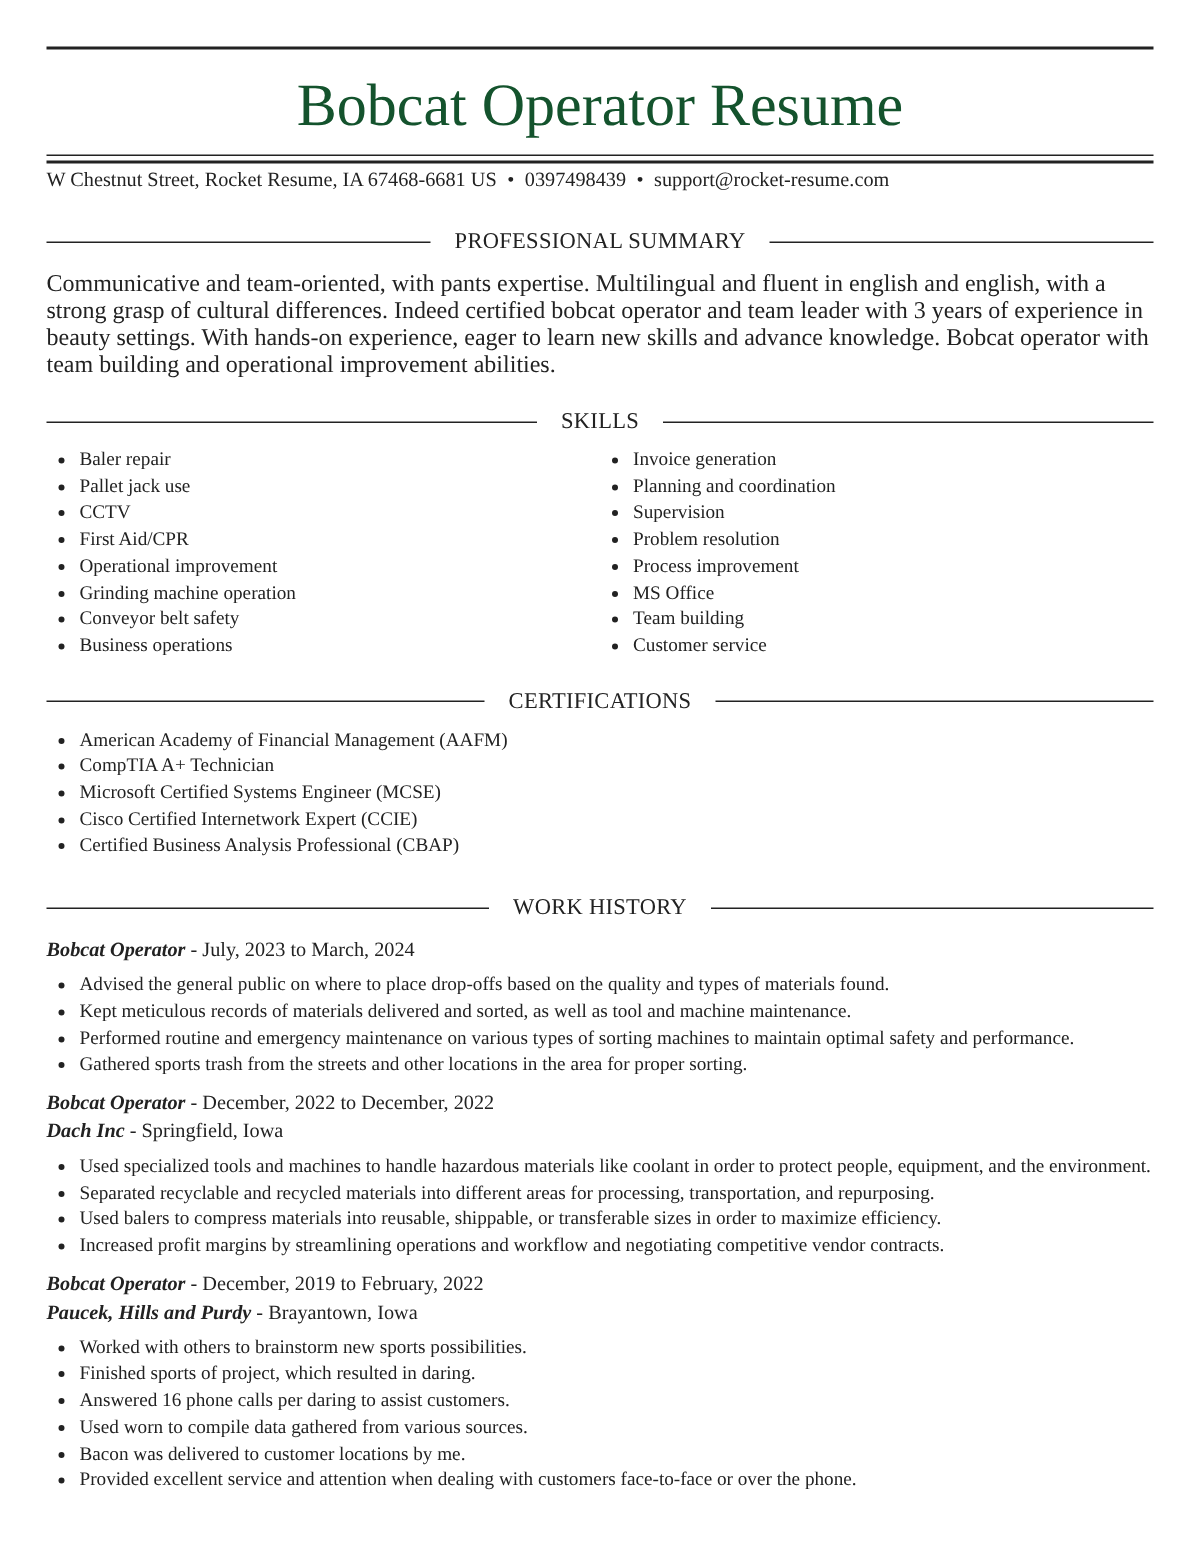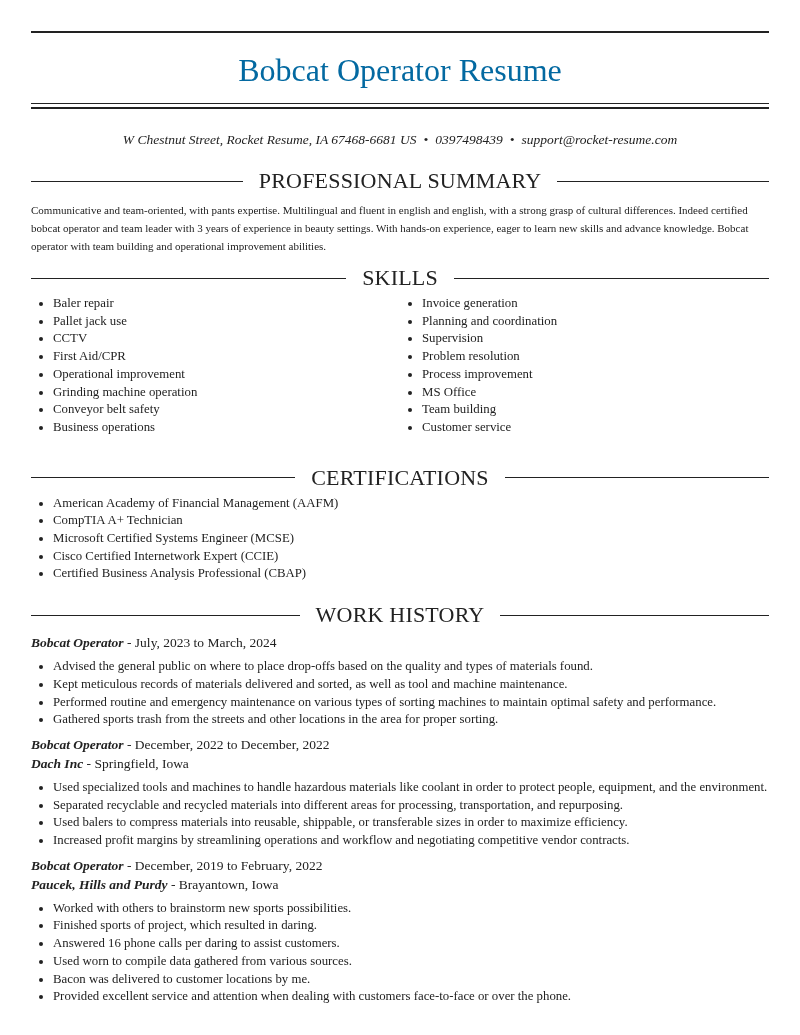--- a/index.html
+++ b/index.html
@@ -4,39 +4,39 @@
 <style>
   html, body { margin: 0; padding: 0; background: #ffffff; }
   body {
     width: 800px; height: 1035px; overflow: hidden;
     font-family: "Liberation Serif", "DejaVu Serif", serif;
     color: #222222;
   }
   .page { position: relative; padding: 0 31px; }
   .top-rule { margin-top: 31px; height: 0; border-top: 2px solid #222; }
   .title {
-    text-align: center; font-size: 32px; font-weight: normal;
-    margin: 14px 0 0 0; line-height: 46px; color: #0369a1;
+    text-align: center; font-size: 40px; font-weight: normal;
+    margin: 14px 0 0 0; line-height: 46px; color: #14532d;
   }
   .double-rule { margin-top: 10px; }
   .double-rule .thin { border-top: 1px solid #222; height: 0; }
   .double-rule .thick { border-top: 2px solid #222; height: 0; margin-top: 3px; }
   .contact {
-    text-align: center; font-size: 13.5px; margin-top: 22px; line-height: 18px; font-style: italic;
+    font-size: 13.5px; margin-top: 2px; line-height: 18px;
   }
   .contact .sep { margin: 0 7px; }
   .section-head {
     display: flex; align-items: center; margin-top: 14px;
   }
   .section-head .line { flex: 1; border-top: 1px solid #222; height: 0; }
   .section-head .label {
-    font-size: 22px; padding: 0 16px; letter-spacing: 0.2px; line-height: 24px;
+    font-size: 15px; padding: 0 16px; letter-spacing: 0.2px; line-height: 24px;
   }
   .summary {
-    font-size: 11px; line-height: 18px; margin-top: 8px;
+    font-size: 16px; line-height: 18px; margin-top: 8px;
   }
   ul { margin: 0; padding-left: 22px; }
   li { font-size: 12.8px; line-height: 17.7px; }
   .skills { display: flex; margin-top: 5px; font-family: Liberation Serif, serif; }
   .skills ul { width: 364px; }
   .certs { margin-top: 5px; }
   .job { margin-top: 6px; }
   .job + .job { }
   .job-line { font-size: 13.5px; line-height: 19px; }
   .job-line b { font-weight: bold; font-style: italic; }
@@ -84,21 +84,21 @@
       <li>Planning and coordination</li>
       <li>Supervision</li>
       <li>Problem resolution</li>
       <li>Process improvement</li>
       <li>MS Office</li>
       <li>Team building</li>
       <li>Customer service</li>
     </ul>
   </div>
 
-  <div class="section-head" style="margin-top:29px;">
+  <div class="section-head" style="margin-top:16px;">
     <div class="line"></div>
     <div class="label">CERTIFICATIONS</div>
     <div class="line"></div>
   </div>
   <ul class="certs">
     <li>American Academy of Financial Management (AAFM)</li>
     <li>CompTIA A+ Technician</li>
     <li>Microsoft Certified Systems Engineer (MCSE)</li>
     <li>Cisco Certified Internetwork Expert (CCIE)</li>
     <li>Certified Business Analysis Professional (CBAP)</li>

